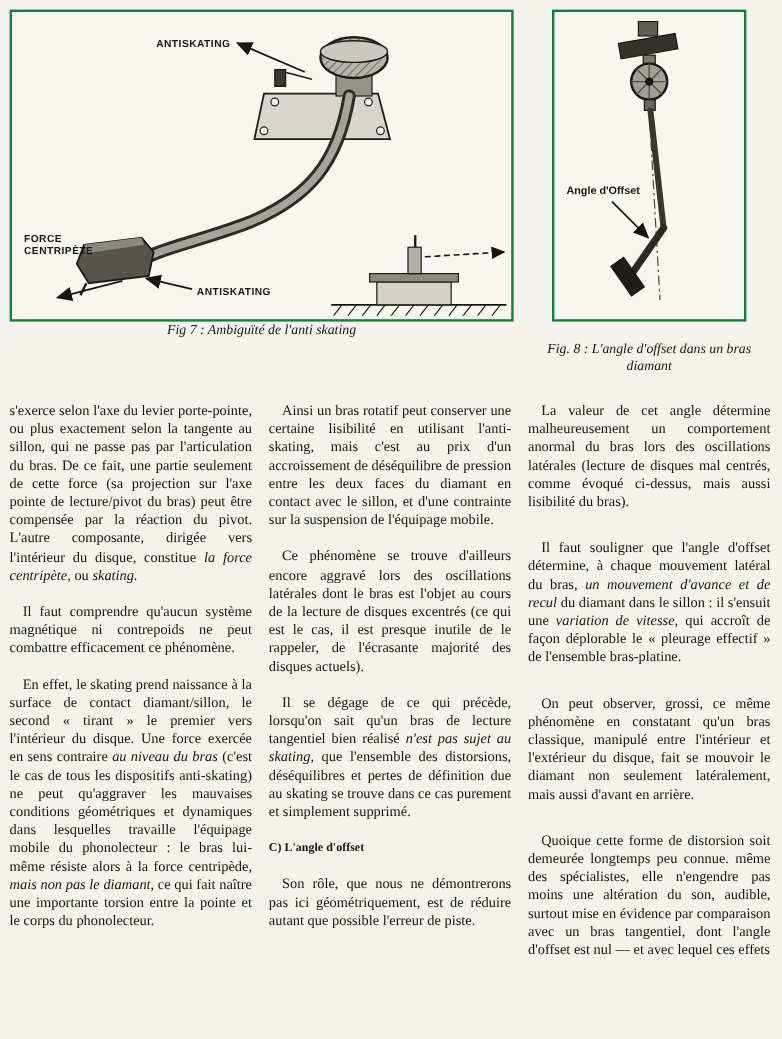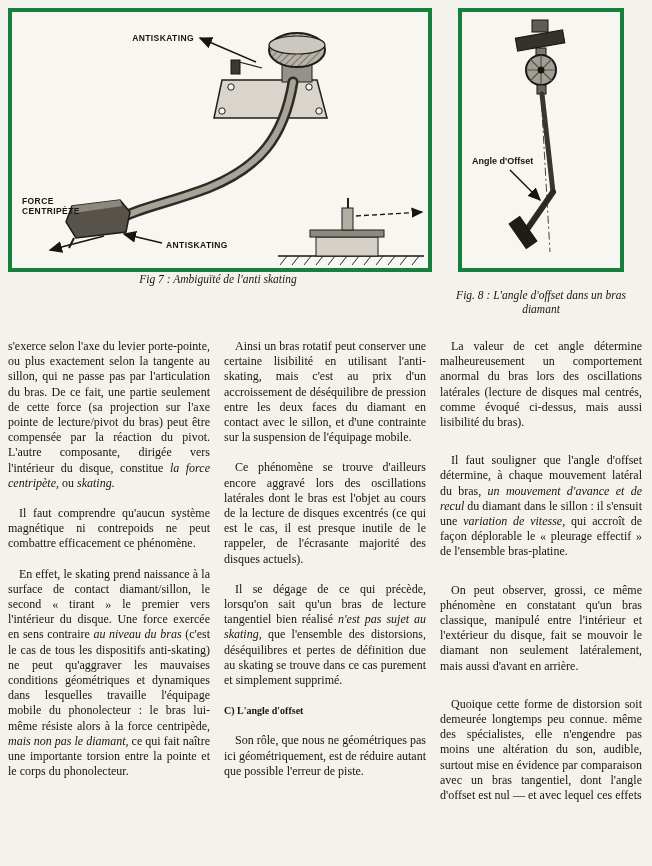--- a/index.html
+++ b/index.html
@@ -4,21 +4,21 @@
 <style>
   html,body{margin:0;padding:0;}
   body{
     width:652px;height:866px;overflow:hidden;position:relative;
     background:#f4f2ec;color:#17140f;
     font-family:"Liberation Serif", serif;
   }
   .page{padding:8px 7px 0 8px;}
   .figs-row{display:flex;justify-content:space-between;align-items:flex-start;}
   figure{margin:0;}
-  .fig-frame{border:4px solid #15803d;background:#f8f6f0;}
+  .fig-frame{border:2px solid #15803d;background:#f8f6f0;}
   .fig7-frame{width:416px;height:256px;}
   .figure8{width:208px;display:flex;flex-direction:column;align-items:center;gap:16px;}
   .fig8-frame{width:158px;height:256px;}
   .caption{font-style:italic;font-size:11.5px;line-height:13.5px;text-align:center;margin-top:1px;}
   .figure7 .caption{width:420px;}
   .figure8 .caption{width:208px;}
   .columns{display:flex;gap:14px;margin-top:11px;}
   .col{width:202px;font-size:12px;line-height:15.2px;text-align:justify;hyphens:auto;-webkit-hyphens:auto;}
   .col p{margin:12px 0 15px 0;text-indent:11px;}
   .col p.first{text-indent:0;}
@@ -156,21 +156,21 @@
       <p class="first"><span>s'exerce selon l'axe du levier porte-pointe, ou plus exactement selon la tangente au sillon, qui ne passe pas par l'articulation du bras. De ce fait, une partie seulement de cette force (sa projection sur l'axe pointe de lecture/pivot du bras) peut être compensée par la réaction du pivot. L'autre composante, dirigée vers l'intérieur du disque, constitue </span><em>la force centripète,</em><span> ou </span><em>skating.</em></p>
       <p><span>Il faut comprendre qu'aucun système magnétique ni contrepoids ne peut combattre efficacement ce phénomène.</span></p>
       <p><span>En effet, le skating prend naissance à la surface de contact diamant/sillon, le second « tirant » le premier vers l'intérieur du disque. Une force exercée en sens contraire </span><em>au niveau du bras</em><span> (c'est le cas de tous les dispositifs anti-skating) ne peut qu'aggraver les mauvaises conditions géométriques et dynamiques dans lesquelles travaille l'équipage mobile du phonolecteur : le bras lui-même résiste alors à la force centripède, </span><em>mais non pas le diamant,</em><span> ce qui fait naître une importante torsion entre la pointe et le corps du phonolecteur.</span></p>
     </div>
 
     <div class="col">
       <p><span>Ainsi un bras rotatif peut conserver une certaine lisibilité en utilisant l'anti-skating, mais c'est au prix d'un accroissement de déséquilibre de pression entre les deux faces du diamant en contact avec le sillon, et d'une contrainte sur la suspension de l'équipage mobile.</span></p>
       <p><span>Ce phénomène se trouve d'ailleurs encore aggravé lors des oscillations latérales dont le bras est l'objet au cours de la lecture de disques excentrés (ce qui est le cas, il est presque inutile de le rappeler, de l'écrasante majorité des disques actuels).</span></p>
       <p><span>Il se dégage de ce qui précède, lorsqu'on sait qu'un bras de lecture tangentiel bien réalisé </span><em>n'est pas sujet au skating,</em><span> que l'ensemble des distorsions, déséquilibres et pertes de définition due au skating se trouve dans ce cas purement et simplement supprimé.</span></p>
       <h4 class="subhead">C) L'angle d'offset</h4>
-      <p><span>Son rôle, que nous ne géométriques pas ici géométriquement, est de réduire autant que possible l'erreur de piste.</span></p>
+      <p><span>Son rôle, que nous ne démontrerons pas ici géométriquement, est de réduire autant que possible l'erreur de piste.</span></p>
     </div>
 
     <div class="col col3">
       <p><span>La valeur de cet angle détermine malheureusement un comportement anormal du bras lors des oscillations latérales (lecture de disques mal centrés, comme évoqué ci-dessus, mais aussi lisibilité du bras).</span></p>
       <p><span>Il faut souligner que l'angle d'offset détermine, à chaque mouvement latéral du bras, </span><em>un mouvement d'avance et de recul</em><span> du diamant dans le sillon : il s'ensuit une </span><em>variation de vitesse,</em><span> qui accroît de façon déplorable le « pleurage effectif » de l'ensemble bras-platine.</span></p>
       <p><span>On peut observer, grossi, ce même phénomène en constatant qu'un bras classique, manipulé entre l'intérieur et l'extérieur du disque, fait se mouvoir le diamant non seulement latéralement, mais aussi d'avant en arrière.</span></p>
       <p><span>Quoique cette forme de distorsion soit demeurée longtemps peu connue. même des spécialistes, elle n'engendre pas moins une altération du son, audible, surtout mise en évidence par comparaison avec un bras tangentiel, dont l'angle d'offset est nul — et avec lequel ces effets</span></p>
     </div>
 
   </div>

